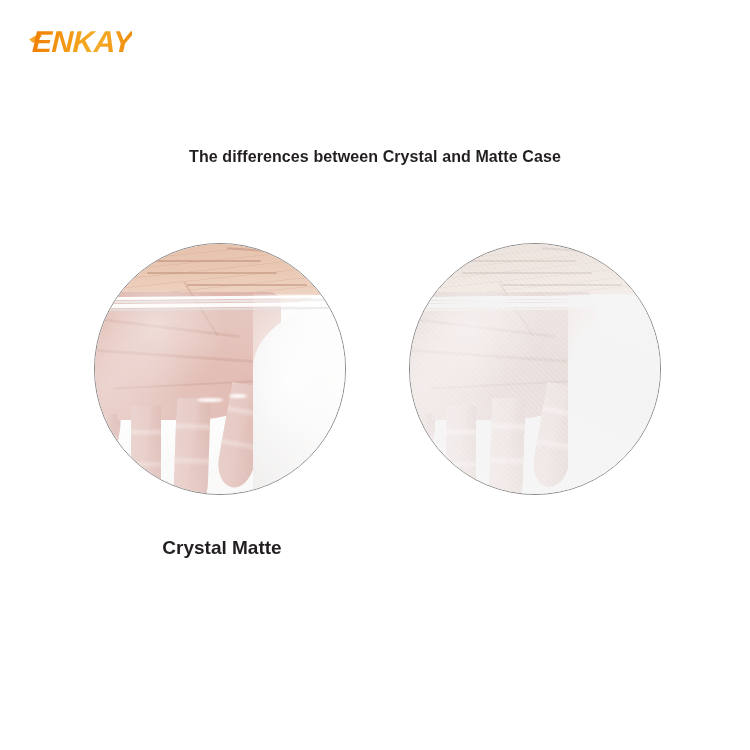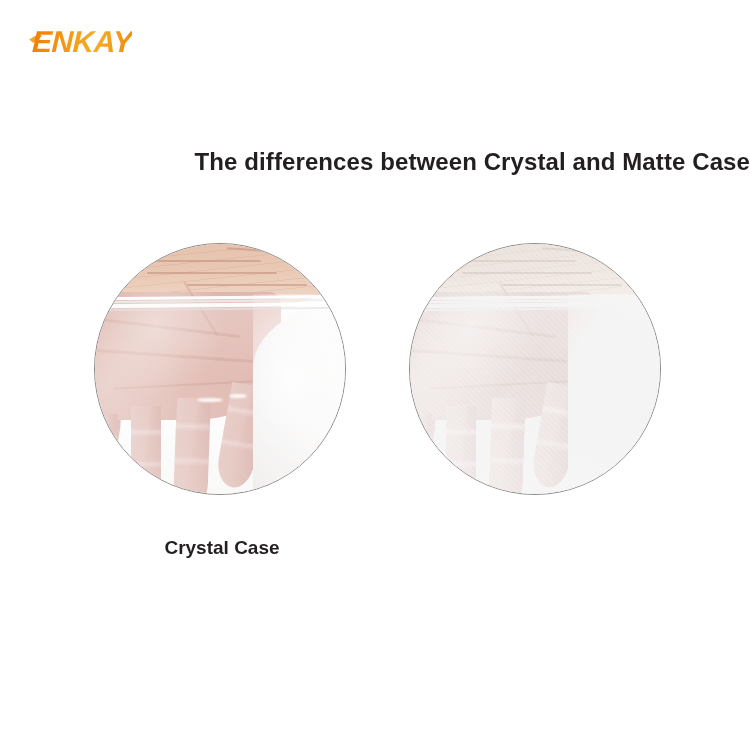--- a/index.html
+++ b/index.html
@@ -46,22 +46,22 @@
     clip-path: polygon(0% 62%, 72% 0%, 100% 22%, 34% 100%);
     opacity: .95;
   }
 
   
   .headline {
     position: absolute;
     left: 0;
     top: 148px;
     width: 750px;
-    text-align: right;
-    font-size: 24px;
+    text-align: center;
+    font-size: 16px;
     font-weight: bold;
     color: #231f20;
     letter-spacing: 0.1px;
   }
 
   
   .compare-row {
     position: absolute;
     left: 0;
     top: 243px;
@@ -389,15 +389,15 @@
             <div class="e e3"></div>
               <div class="e e4"></div>
           </div>
         </div>
         <div class="frost-overlay"></div>
       </div>
     </div>
 
   </div>
 
-  <div class="caption left">Crystal Case</div>
+  <div class="caption left">Crystal Matte</div>
 
 </div>
 
 </body></html>

